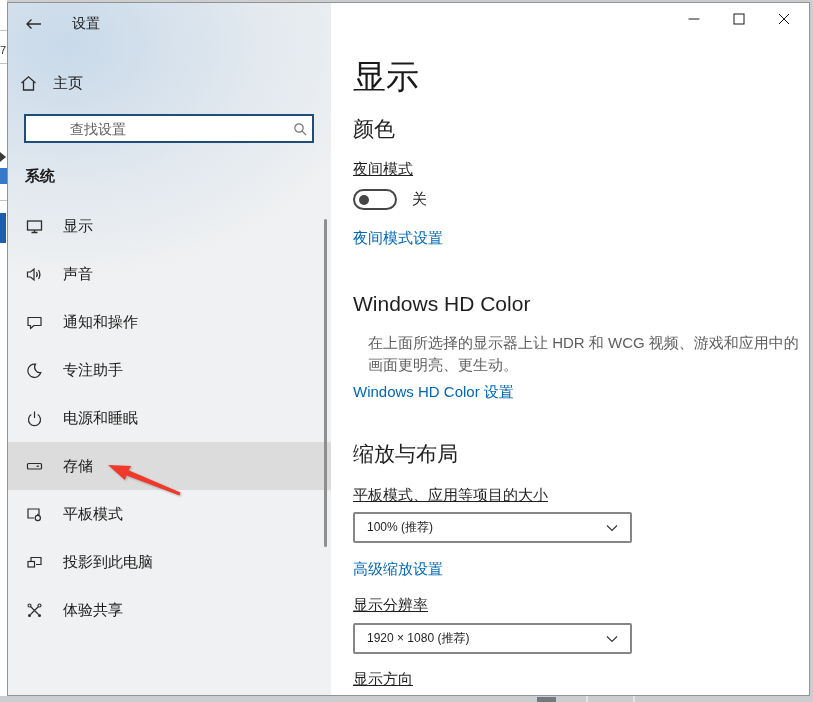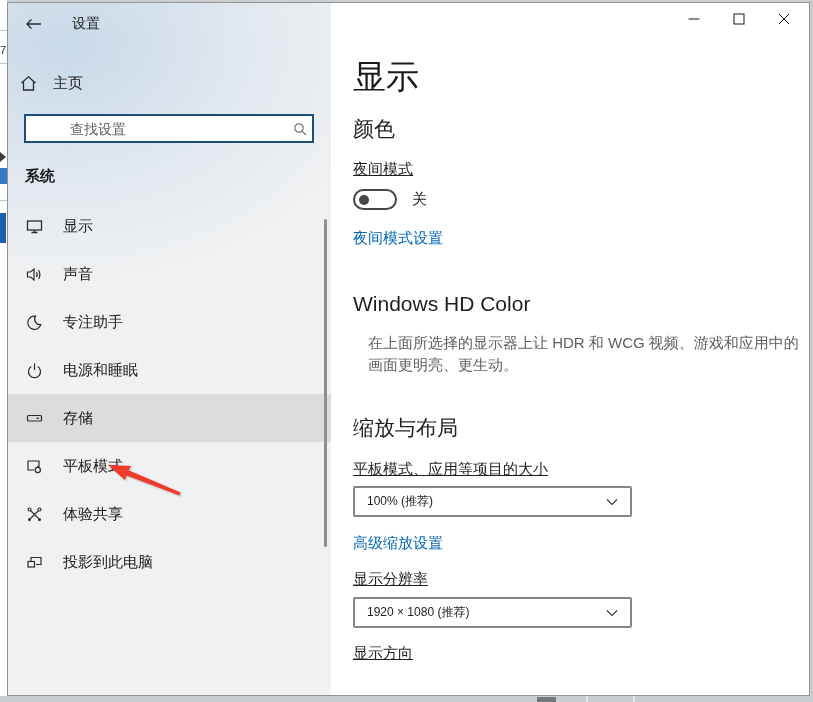--- a/index.html
+++ b/index.html
@@ -156,20 +156,28 @@
           <span class="icon">
             <svg width="17" height="17" viewBox="0 0 17 17">
               <path d="M1.5 6 H4.5 L8 3 V14 L4.5 11 H1.5 Z" stroke="#2b2b2b" stroke-width="1.2" fill="none"></path>
               <path d="M10.5 6 Q12 8.5 10.5 11" stroke="#2b2b2b" stroke-width="1.2" fill="none"></path>
               <path d="M12.5 4 Q15.3 8.5 12.5 13" stroke="#2b2b2b" stroke-width="1.2" fill="none"></path>
             </svg>
           </span>
           <span class="nav-label">声音</span>
         </div>
 
+        <div class="nav-item">
+          <span class="icon">
+            <svg width="17" height="17" viewBox="0 0 17 17">
+              <path d="M2 3.5 H15 V11.5 H8 L4.5 14.5 V11.5 H2 Z" stroke="#2b2b2b" stroke-width="1.2" fill="none" stroke-linejoin="round"></path>
+            </svg>
+          </span>
+          <span class="nav-label">通知和操作</span>
+        </div>
 
         <div class="nav-item">
           <span class="icon">
             <svg width="17" height="17" viewBox="0 0 17 17">
               <path d="M9.5 2.2 A6.6 6.6 0 1 0 14.8 10.5 A5.4 5.4 0 0 1 9.5 2.2 Z" stroke="#2b2b2b" stroke-width="1.2" fill="none"></path>
             </svg>
           </span>
           <span class="nav-label">专注助手</span>
         </div>
 
@@ -197,44 +205,44 @@
           <span class="icon">
             <svg width="17" height="17" viewBox="0 0 17 17">
               <path d="M13 9 V3 H2 V12 H8" stroke="#2b2b2b" stroke-width="1.2" fill="none"></path>
               <circle cx="11.8" cy="12" r="2.6" stroke="#2b2b2b" stroke-width="1.2" fill="none"></circle>
               <path d="M11.8 9.4 V7.8" stroke="#2b2b2b" stroke-width="1.2"></path>
             </svg>
           </span>
           <span class="nav-label">平板模式</span>
         </div>
 
+
+        <div class="nav-item">
+          <span class="icon">
+            <svg width="17" height="17" viewBox="0 0 17 17">
+              <path d="M5 10 V3.5 H15 V10.5 H10" stroke="#2b2b2b" stroke-width="1.2" fill="none"></path>
+              <rect x="2" y="7.5" width="6.5" height="5.5" stroke="#2b2b2b" stroke-width="1.2" fill="#f0f1f2"></rect>
+            </svg>
+          </span>
+          <span class="nav-label">投影到此电脑</span>
+        </div>
 
         <div class="nav-item">
           <span class="icon">
             <svg width="17" height="17" viewBox="0 0 17 17">
               <path d="M4.5 4.5 L12.5 12.5 M12.5 4.5 L4.5 12.5" stroke="#2b2b2b" stroke-width="1.1"></path>
               <circle cx="3.5" cy="3.5" r="1.5" stroke="#2b2b2b" stroke-width="1.1" fill="#f0f1f2"></circle>
               <circle cx="13.5" cy="3.5" r="1.5" stroke="#2b2b2b" stroke-width="1.1" fill="#f0f1f2"></circle>
               <circle cx="3.5" cy="13.5" r="1.5" fill="#2b2b2b"></circle>
               <circle cx="13.5" cy="13.5" r="1.5" fill="#2b2b2b"></circle>
             </svg>
           </span>
           <span class="nav-label">体验共享</span>
         </div>
 
-        <div class="nav-item">
-          <span class="icon">
-            <svg width="17" height="17" viewBox="0 0 17 17">
-              <path d="M5 10 V3.5 H15 V10.5 H10" stroke="#2b2b2b" stroke-width="1.2" fill="none"></path>
-              <rect x="2" y="7.5" width="6.5" height="5.5" stroke="#2b2b2b" stroke-width="1.2" fill="#f0f1f2"></rect>
-            </svg>
-          </span>
-          <span class="nav-label">投影到此电脑</span>
-        </div>
-
       </div>
 
       <div class="side-scrollbar"></div>
 
       <svg class="red-arrow" viewBox="0 0 82 42">
         <polygon points="4,6 27.2,7.1 24.5,11.3 76.5,33.4 75.4,36.4 22.6,16.4 20.8,21.1" fill="#ee392b"></polygon>
       </svg>
 
     </div>
 
@@ -271,20 +279,21 @@
           </div>
           <span class="toggle-state">关</span>
         </div>
 
         <a class="link link-night">夜间模式设置</a>
 
         <div class="section-heading h-hd">Windows HD Color</div>
 
         <div class="hd-desc">在上面所选择的显示器上让 HDR 和 WCG 视频、游戏和应用中的画面更明亮、更生动。</div>
 
+        <a class="link link-hd">Windows HD Color 设置</a>
 
         <div class="section-heading h-scale">缩放与布局</div>
 
         <div class="field-label lbl-size">平板模式、应用等项目的大小</div>
 
         <div class="dropdown">
           <span class="dd-value">100% (推荐)</span>
           <span class="dd-chevron">
             <svg width="12" height="8" viewBox="0 0 12 8">
               <path d="M1 1.5 L6 6.5 L11 1.5" stroke="#3a3a3a" stroke-width="1.2" fill="none"></path>

